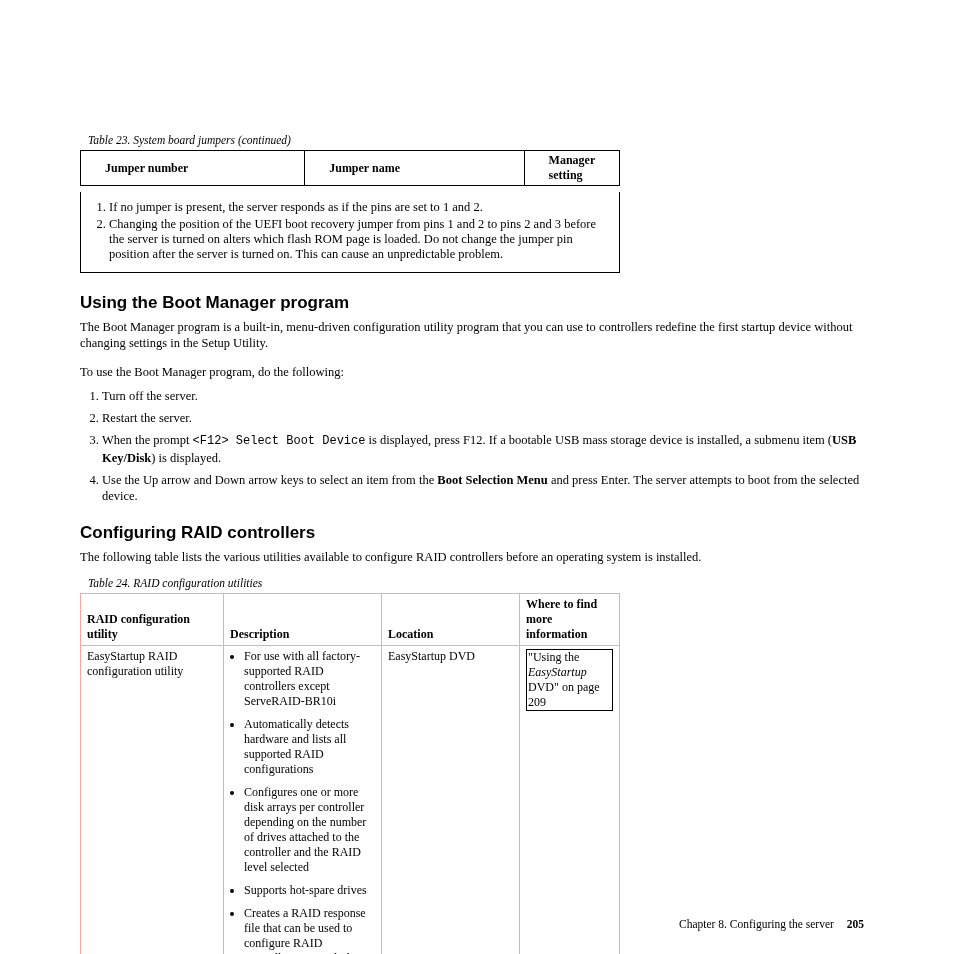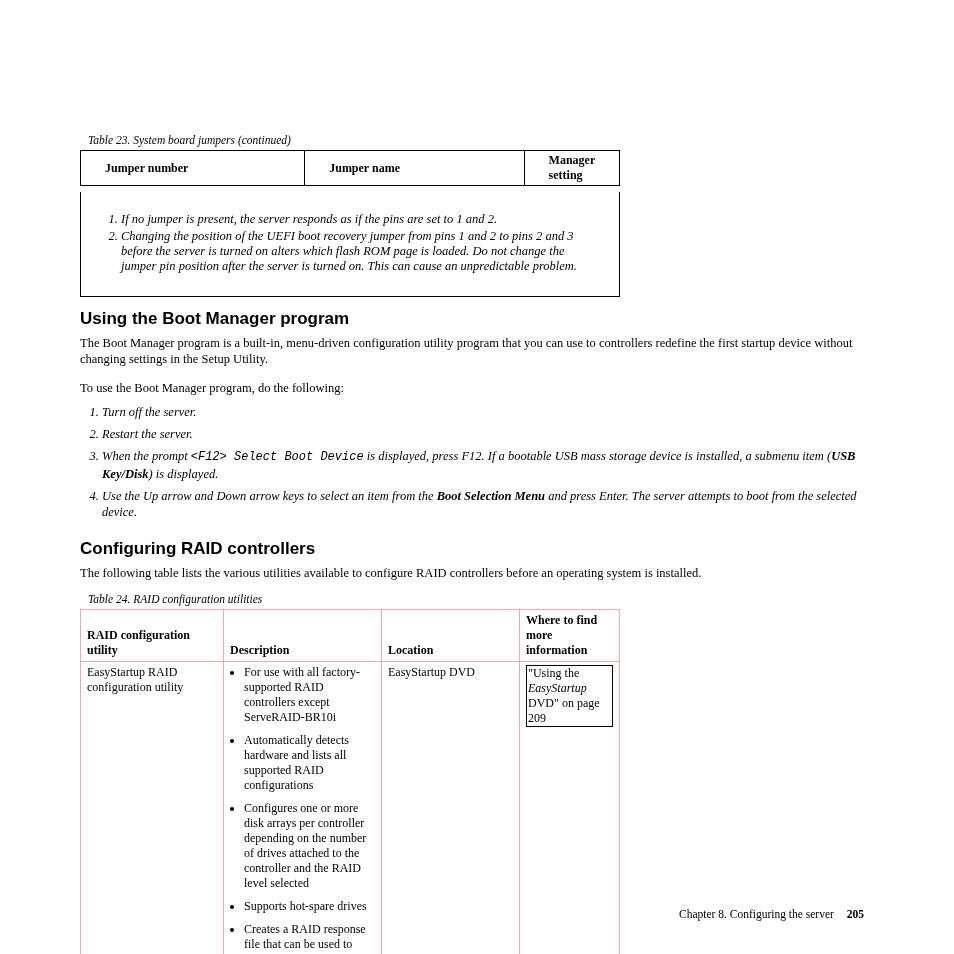--- a/index.html
+++ b/index.html
@@ -43,40 +43,39 @@
     width: 540px;
     box-sizing: border-box;
     padding: 4px 6px 6px 6px;
     font-size: 12.5px;
   }
   .notes-box .notes-title {
     font-weight: bold;
     margin-bottom: 2px;
   }
   .notes-box ol {
-    margin: 16px;
+    margin: 4px;
     padding-left: 18px;
-    font-style: italic;
   }
   .notes-box li { margin-bottom: 2px; }
   h2.sect {
     font-family: Arial, Helvetica, sans-serif;
     font-weight: bold;
     font-size: 17px;
-    margin: 12px 0 6px 0;
+    margin: 20px 0 6px 0;
   }
   p.body {
     margin: 6px 0 12px 0;
     line-height: 1.3;
   }
   ol.steps {
     margin: 4px 0 10px 0;
     padding-left: 22px;
   }
-  ol.steps li { margin-bottom: 6px; line-height: 1.3; font-style: italic; }
+  ol.steps li { margin-bottom: 6px; line-height: 1.3; }
   .mono { font-family: 'Courier New', monospace; font-size: 12px; }
   b { font-weight: bold; }
   table.raid {
     border-collapse: collapse;
     width: 540px;
   }
   table.raid th, table.raid td {
     border: 1px solid #fca5a5;
     font-size: 12px;
     padding: 3px 6px;
@@ -98,21 +97,21 @@
   .desc-list li { margin-bottom: 8px; }
   .link-box {
     border: 1px solid #000;
     display: inline-block;
     padding: 0 1px;
     line-height: 1.25;
   }
   .link-box .it { font-style: italic; }
   .footer {
     position: absolute;
-    bottom: 34px;
+    bottom: 24px;
     right: 90px;
     font-size: 11.5px;
   }
   .footer .pg { font-weight: bold; margin-left: 10px; }
 </style>
 </head>
 <body>
 
 <div class="page">
 

